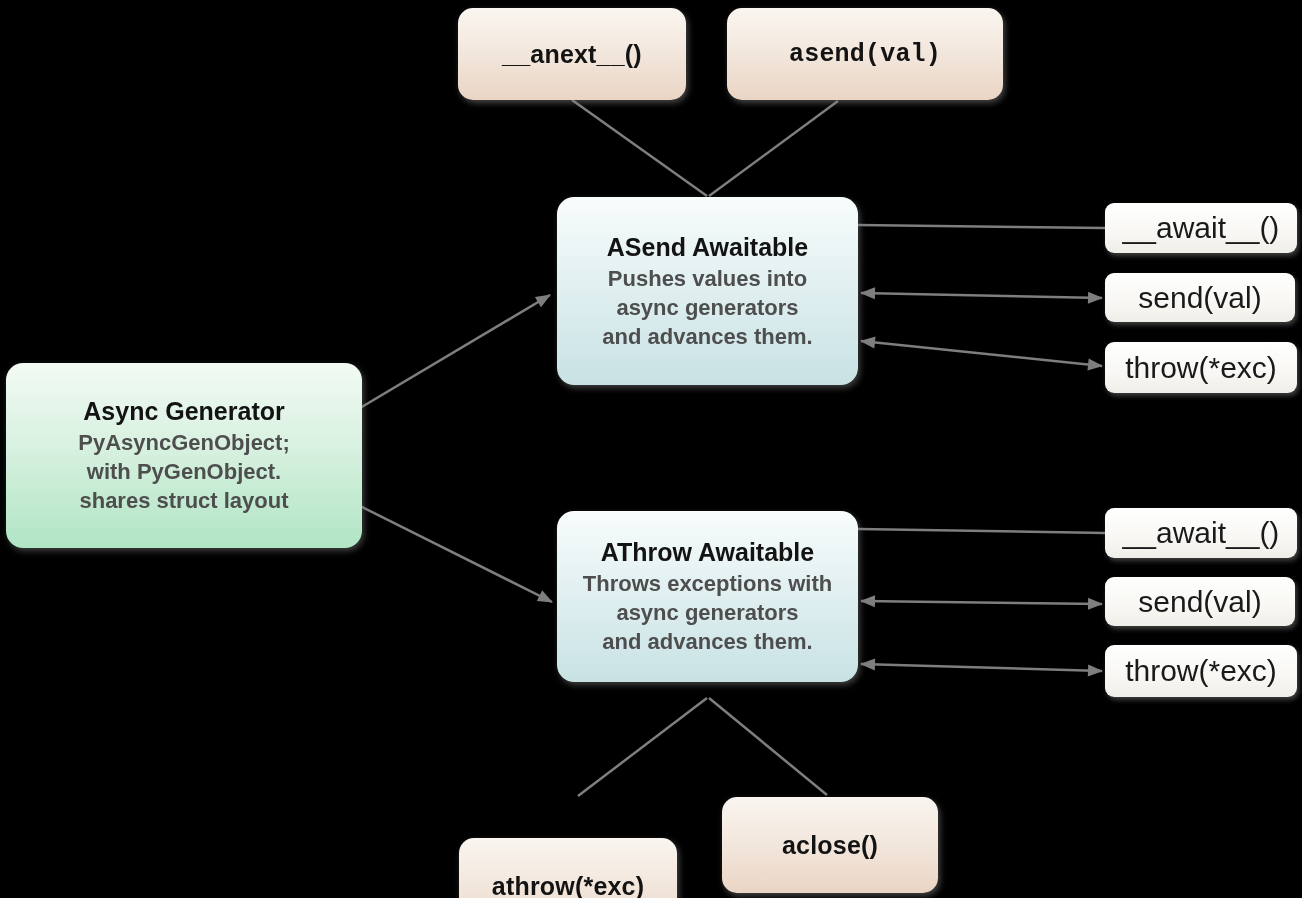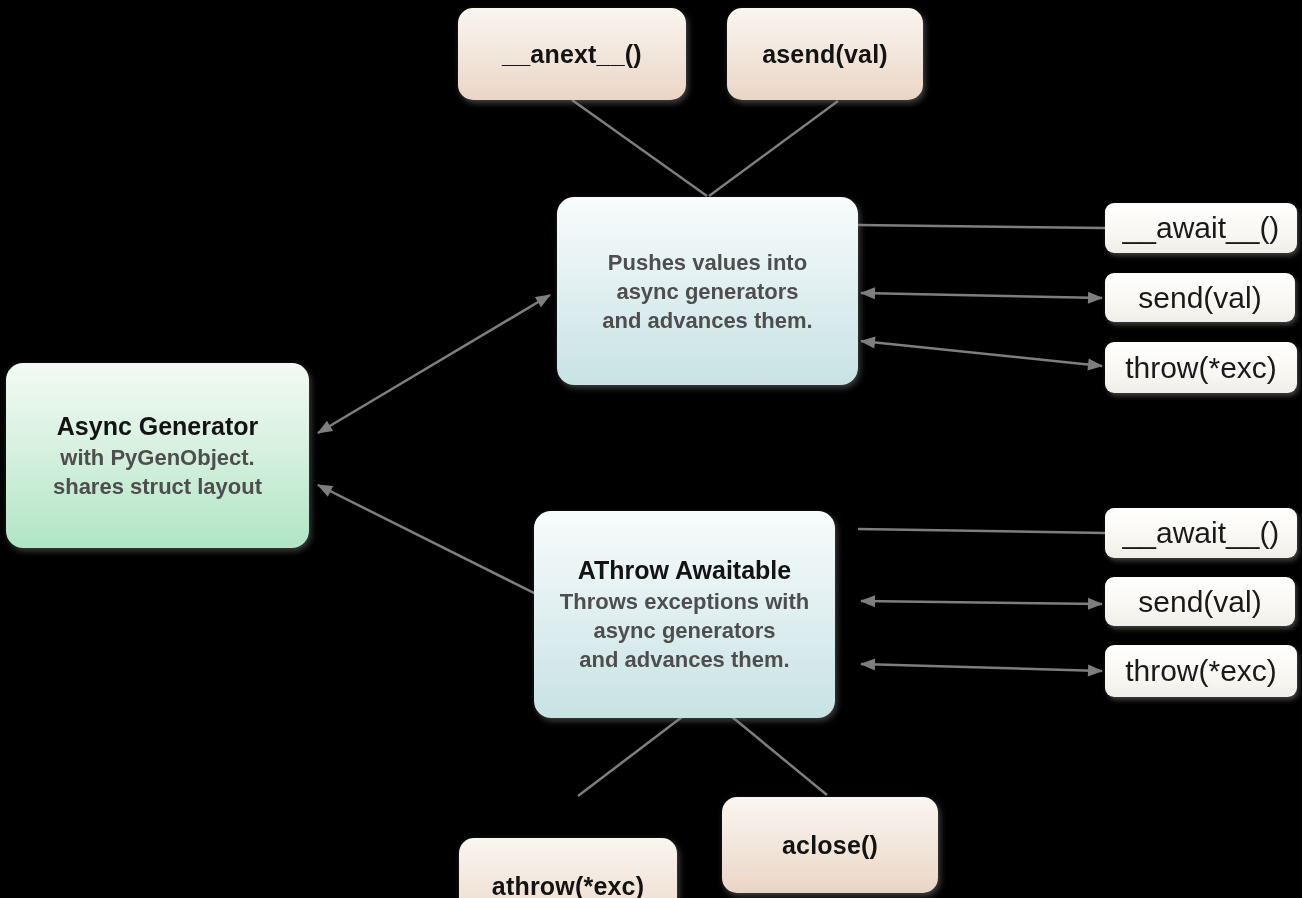--- a/index.html
+++ b/index.html
@@ -73,24 +73,24 @@
   }
   .n-desc {
     font-size: 22px;
     font-weight: 700;
     color: #4e4e4e;
     line-height: 29px;
   }
 
   
   #n-anext            { left: 458px; top: 8px;   width: 228px; height: 92px; }
-  #n-asend            { left: 727px; top: 8px;   width: 196px; height: 92px; }
+  #n-asend            { left: 727px; top: 8px;   width: 276px; height: 92px; font-family: Liberation Mono, monospace; }
   #n-asend-awaitable  { left: 557px; top: 197px; width: 301px; height: 188px; }
-  #n-async-generator  { left: 6px;   top: 363px; width: 303px; height: 185px; }
-  #n-athrow-awaitable { left: 534px; top: 511px; width: 301px; height: 207px; }
+  #n-async-generator  { left: 6px;   top: 363px; width: 356px; height: 185px; }
+  #n-athrow-awaitable { left: 557px; top: 511px; width: 301px; height: 171px; }
   #n-await-a          { left: 1105px; top: 203px; width: 192px; height: 50px; }
   #n-send-a           { left: 1105px; top: 273px; width: 190px; height: 49px; }
   #n-throw-a          { left: 1105px; top: 342px; width: 192px; height: 51px; }
   #n-await-b          { left: 1105px; top: 508px; width: 192px; height: 50px; }
   #n-send-b           { left: 1105px; top: 577px; width: 190px; height: 49px; }
   #n-throw-b          { left: 1105px; top: 645px; width: 192px; height: 52px; }
   #n-athrow           { left: 459px; top: 838px; width: 218px; height: 96px; }
   #n-aclose           { left: 722px; top: 797px; width: 216px; height: 96px; }
 </style>
 </head>
@@ -127,27 +127,29 @@
   </svg>
 
   <div class="node beige" id="n-anext">
     <span class="m-label">__anext__()</span>
   </div>
   <div class="node beige" id="n-asend">
     <span class="m-label">asend(val)</span>
   </div>
 
   <div class="node teal" id="n-asend-awaitable">
+    <div class="n-title">ASend Awaitable</div>
     <div class="n-desc">Pushes values into</div>
     <div class="n-desc">async generators</div>
     <div class="n-desc">and advances them.</div>
   </div>
 
   <div class="node green" id="n-async-generator">
     <div class="n-title">Async Generator</div>
+    <div class="n-desc">PyAsyncGenObject;</div>
     <div class="n-desc">with PyGenObject.</div>
     <div class="n-desc">shares struct layout</div>
   </div>
 
   <div class="node teal" id="n-athrow-awaitable">
     <div class="n-title">AThrow Awaitable</div>
     <div class="n-desc">Throws exceptions with</div>
     <div class="n-desc">async generators</div>
     <div class="n-desc">and advances them.</div>
   </div>

